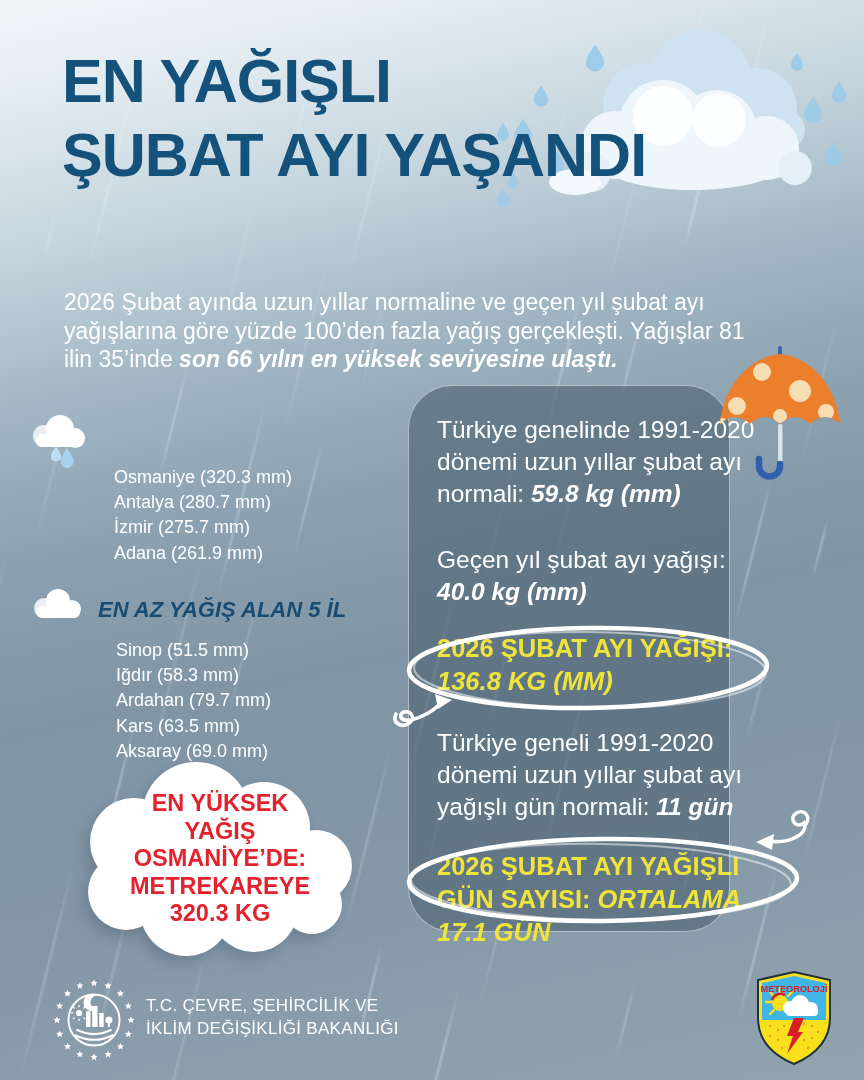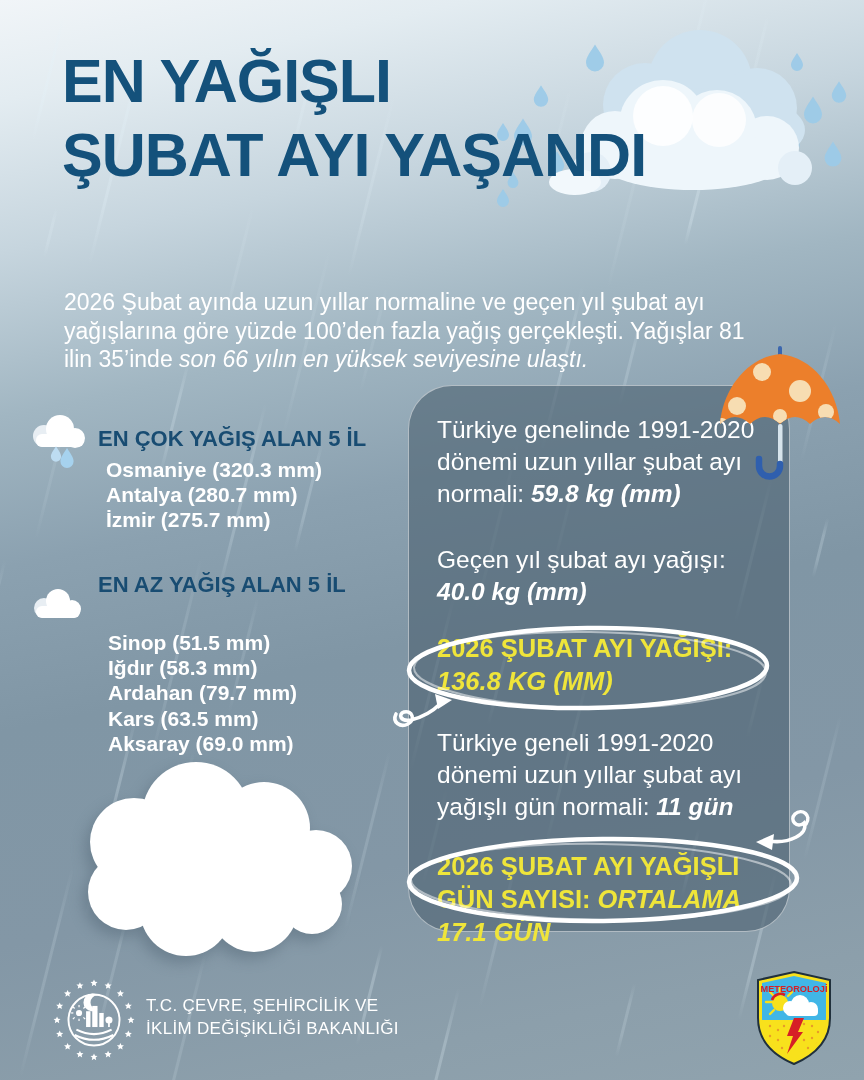--- a/index.html
+++ b/index.html
@@ -17,31 +17,31 @@
       rgba(228,242,249,.85) 30%, rgba(228,242,249,.85) 70%, rgba(240,248,252,0) 100%);
     transform:rotate(14deg);
   }
   .el{position:absolute; z-index:1;}
 
   .title{left:62px; top:44px; color:#14517b; font-weight:bold;
     font-size:61px; line-height:74px; letter-spacing:-1px; white-space:nowrap;}
 
   .intro{left:64px; top:288px; width:706px; color:#ffffff;
     font-size:23px; line-height:28.5px;}
-  .intro .emph{font-weight:normal; font-style:italic;}
+  .intro .emph{font-weight:bold; font-style:italic;}
 
   .list-heading{color:#184c72; font-weight:bold; font-size:22px; white-space:nowrap;}
-  .rain-list{list-style:none; margin:8px; padding:0; color:#ffffff;
-    font-weight:bold; font-size:21px; line-height:25.2px; white-space:nowrap;}
+  .rain-list{list-style:none; margin:16px; padding:0; color:#ffffff;
+    font-weight:normal; font-size:18px; line-height:25.2px; white-space:nowrap;}
 
   .bubble-text{left:70px; top:790px; width:300px; text-align:center;
     color:#e2232e; font-weight:bold; font-size:23.5px; line-height:27.5px;}
 
   .panel{
-    left:408px; top:385px; width:382px; height:547px;
+    left:408px; top:385px; width:322px; height:547px;
     background:rgba(80,101,117,.66);
     border:1.5px solid rgba(255,255,255,.5);
     border-radius:44px; box-sizing:border-box;
   }
   .panel .stat{position:absolute; left:28px; width:328px; color:#ffffff;
     font-size:24.5px; line-height:32px;}
   .panel .stat .val{font-weight:bold; font-style:italic;}
   .panel .hl{position:absolute; left:28px; width:335px; color:#efe53a;
     font-weight:bold; font-size:25.5px; line-height:33px;}
   .panel .hl .val{font-style:italic;}
@@ -161,34 +161,34 @@
   </p>
 
   <svg class="el" style="left:28px; top:412px;" width="66" height="56" viewBox="0 0 66 56">
     <circle cx="16" cy="24" r="11" fill="#e8eef3"></circle>
     <circle cx="32" cy="17" r="14" fill="#ffffff"></circle>
     <circle cx="47" cy="26" r="10" fill="#ffffff"></circle>
     <rect x="8" y="22" width="48" height="13" rx="6" fill="#ffffff"></rect>
     <use href="#dp" transform="translate(28,42) scale(0.85)" fill="#bddcf1"></use>
     <use href="#dp" transform="translate(39,46) scale(1.1)" fill="#a6d2ee"></use>
   </svg>
-  <div class="el list-heading" style="left:98px; top:426px;">EN ÇOK YAĞIŞ ALAN 5 İL</div>
   <ul class="el rain-list" style="left:98px; top:449px;">
     <li>Osmaniye (320.3 mm)</li>
     <li>Antalya (280.7 mm)</li>
     <li>İzmir (275.7 mm)</li>
+    <li>Adana (261.9 mm)</li>
   </ul>
 
   <svg class="el" style="left:30px; top:586px;" width="60" height="40" viewBox="0 0 60 40">
     <circle cx="14" cy="22" r="10" fill="#e8eef3"></circle>
     <circle cx="28" cy="15" r="12" fill="#ffffff"></circle>
     <circle cx="42" cy="23" r="9" fill="#ffffff"></circle>
     <rect x="6" y="20" width="44" height="12" rx="6" fill="#ffffff"></rect>
   </svg>
-  <div class="el list-heading" style="left:98px; top:572px;">EN AZ YAĞIŞ ALAN 5 İL</div>
+  <div class="el list-heading" style="left:98px; top:597px;font-style:italic;">EN AZ YAĞIŞ ALAN 5 İL</div>
   <ul class="el rain-list" style="left:100px; top:622px;">
     <li>Sinop (51.5 mm)</li>
     <li>Iğdır (58.3 mm)</li>
     <li>Ardahan (79.7 mm)</li>
     <li>Kars (63.5 mm)</li>
     <li>Aksaray (69.0 mm)</li>
   </ul>
 
   <svg class="el bubble-svg" style="left:68px; top:754px;" width="302" height="216" viewBox="0 0 302 216">
     <g fill="#ffffff">
@@ -196,20 +196,27 @@
       <circle cx="128" cy="62" r="54"></circle>
       <circle cx="196" cy="74" r="46"></circle>
       <circle cx="248" cy="112" r="36"></circle>
       <circle cx="58" cy="138" r="38"></circle>
       <circle cx="118" cy="156" r="46"></circle>
       <circle cx="186" cy="154" r="44"></circle>
       <circle cx="244" cy="150" r="30"></circle>
       <ellipse cx="152" cy="115" rx="100" ry="62"></ellipse>
     </g>
   </svg>
+  <div class="el bubble-text">
+    <div>EN YÜKSEK</div>
+    <div>YAĞIŞ</div>
+    <div>OSMANİYE’DE:</div>
+    <div>METREKAREYE</div>
+    <div>320.3 KG</div>
+  </div>
 
   <div class="el panel">
     <div class="stat" id="stat1">
       <span>Türkiye genelinde 1991-2020 dönemi uzun yıllar şubat ayı normali: </span><span class="val">59.8 kg (mm)</span>
     </div>
     <div class="stat" id="stat2">
       <span>Geçen yıl şubat ayı yağışı: </span><span class="val">40.0 kg (mm)</span>
     </div>
     <div class="hl" id="hl1">
       <span>2026 ŞUBAT AYI YAĞIŞI: </span><span class="val">136.8 KG (MM)</span>

